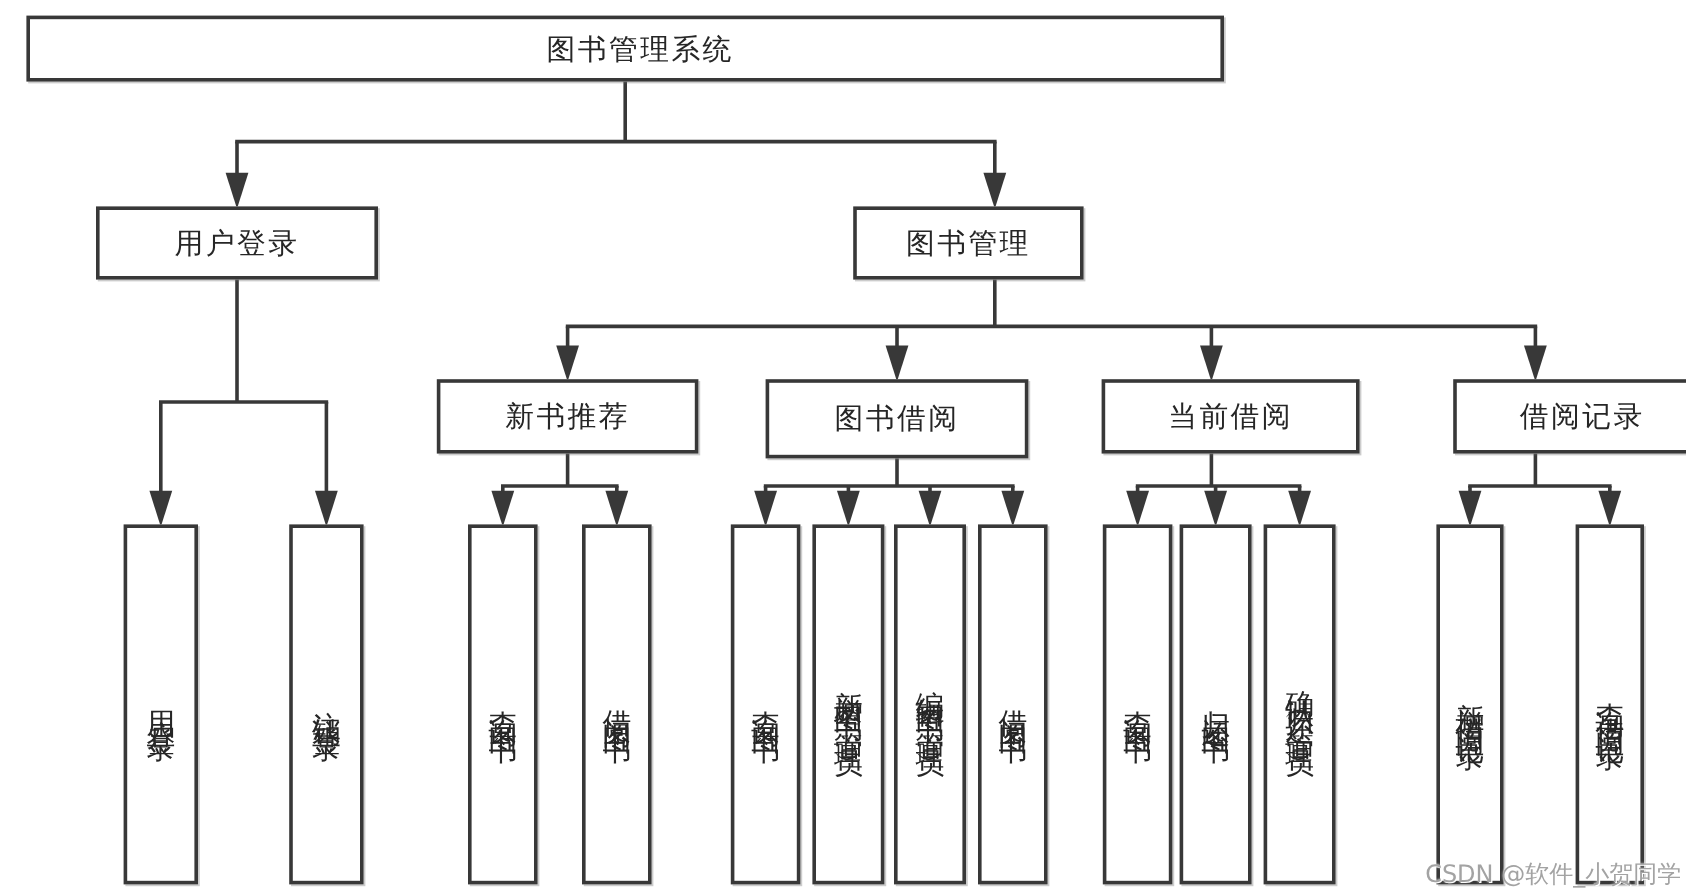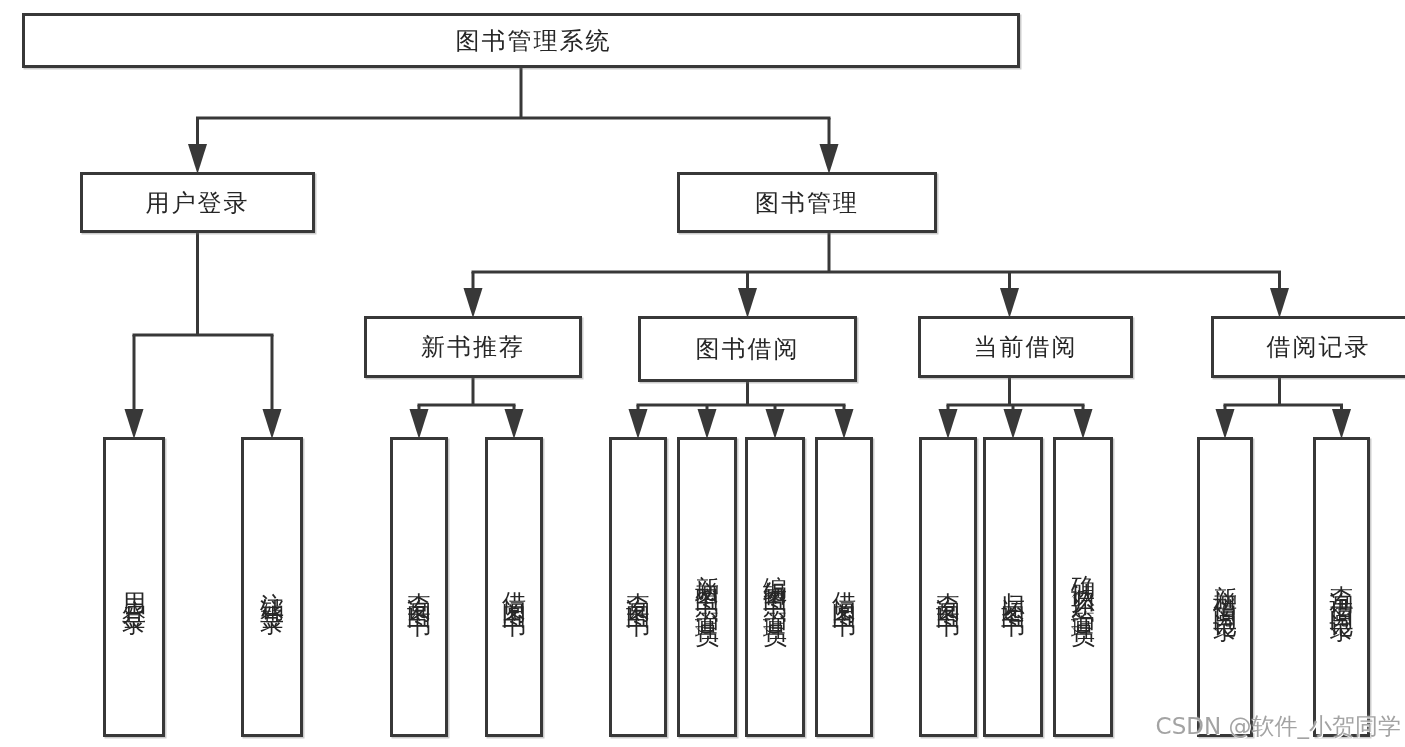--- a/index.html
+++ b/index.html
@@ -32,21 +32,21 @@
     text-orientation:mixed;
     font-size:24px;
     letter-spacing:7px;
     line-height:1;
     white-space:nowrap;
   }
   #watermark{
     position:absolute;
     right:4px;bottom:5px;
     z-index:5;
-    font-size:23px;
+    font-size:20px;
     color:var(--wm,#a3a3a3);
     text-shadow:0 0 2px #ffffff, 1px 1px 0 #ffffff;
     white-space:nowrap;
   }
 </style>
 </head>
 <body>
 
 <div id="canvas">
   <svg id="connector-svg" width="1405" height="747" viewBox="0 0 1405 747">
@@ -103,21 +103,21 @@
       <line x1="1341.5" y1="405" x2="1341.5" y2="413" stroke="#383838" stroke-width="3"></line>
       <polygon points="1332,409 1351,409 1341.5,439" fill="#383838"></polygon>
     </svg>
   <div id="node-layer">
       <div class="node h" style="left: 22px; top: 13px; width: 998px; height: 55px; padding-left: 25px;">
         <span>图书管理系统</span>
       </div>
       <div class="node h" style="left: 80px; top: 172px; width: 235px; height: 61px;">
         <span>用户登录</span>
       </div>
-      <div class="node h" style="left: 677px; top: 172px; width: 260px; height: 61px;">
+      <div class="node h" style="left: 711px; top: 172px; width: 192px; height: 61px;">
         <span>图书管理</span>
       </div>
       <div class="node v" style="left: 103px; top: 437px; width: 62px; height: 300px;">
         <span>用户登录</span>
       </div>
       <div class="node v" style="left: 241px; top: 437px; width: 62px; height: 300px;">
         <span>注销登录</span>
       </div>
       <div class="node h" style="left: 364px; top: 316px; width: 218px; height: 62px;">
         <span>新书推荐</span>

